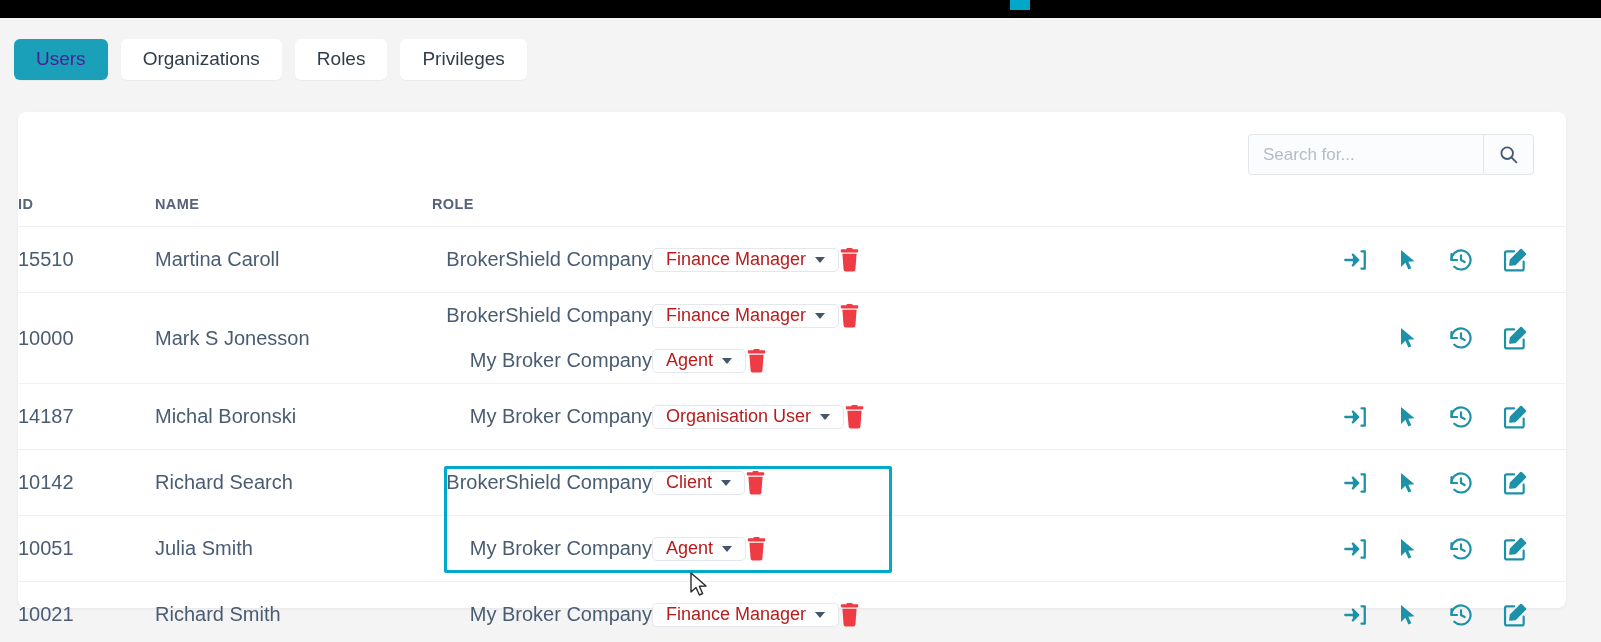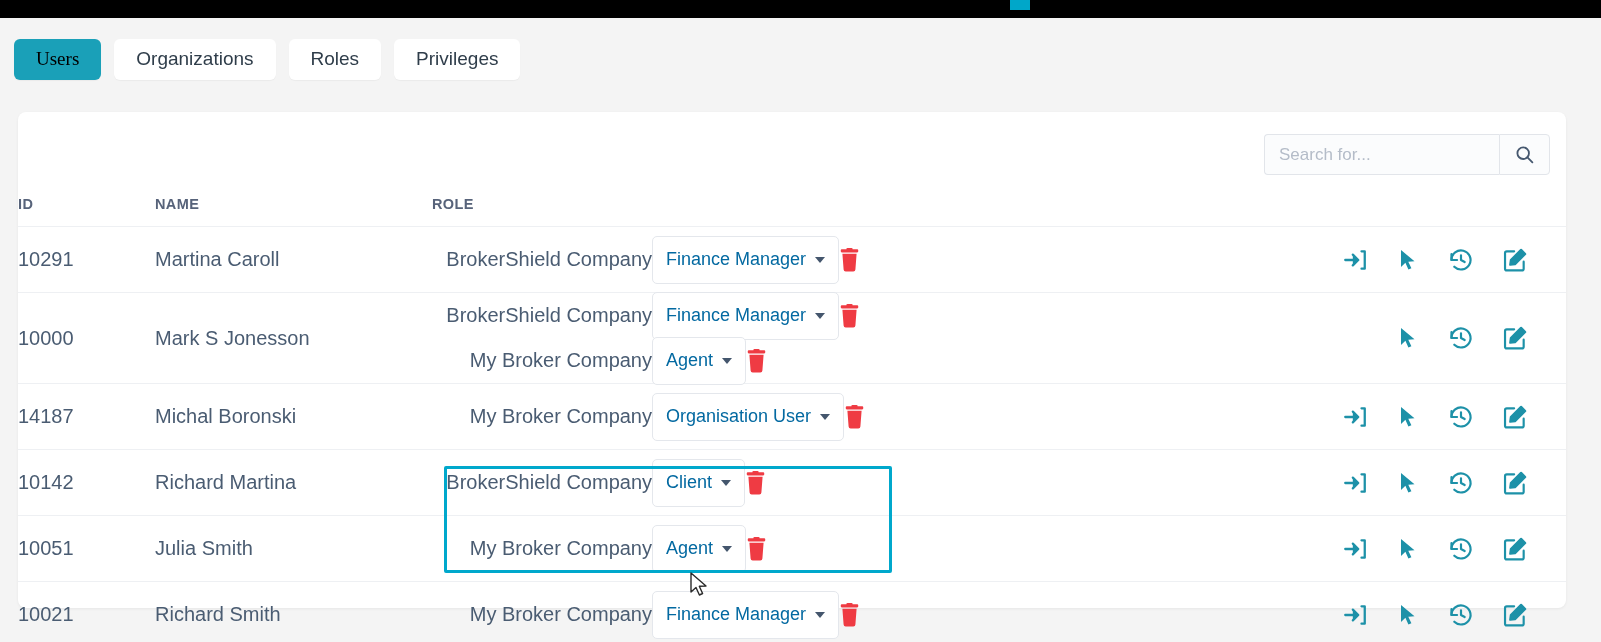--- a/index.html
+++ b/index.html
@@ -38,36 +38,35 @@
     display:flex; align-items:center; justify-content:center;
     padding: 0 22px;
     font-size:19px;
     color:#2f3d4a;
     cursor:pointer;
     box-shadow: 0 1px 1px rgba(0,0,0,.04);
     white-space:nowrap;
   }
   .tab.active {
     background:#1aa0b8;
-    color:#000000;
-    font-family:Liberation Serif, serif;
+    color:#4c1d95;
   }
 
   
   .card {
     position:absolute;
     left:18px; top:112px;
     width:1548px; height:496px;
     background:#fff;
     border-radius:8px;
     box-shadow: 0 1px 3px rgba(0,0,0,.06);
   }
 
   .search-wrap {
-    position:absolute; right:16px; top:22px;
+    position:absolute; right:32px; top:22px;
     display:flex; align-items:stretch;
     height:41px;
   }
   .search-input {
     width:235px; height:41px;
     border:1px solid #e2e5ea;
     border-right:none;
     border-radius:4px 0 0 4px;
     background:#fbfcfd;
     padding:0 14px;
@@ -137,26 +136,26 @@
   .org-name {
     color:#4a5c72;
     font-size:20px;
     white-space:nowrap;
     text-align:right;
     width:220px;
   }
   .role-pill {
     border:1px solid #e4e7ec;
     border-radius:5px;
-    height:48px;
+    height:24px;
     display:flex; align-items:center;
     gap:9px;
     padding: 0 13px;
     font-size:18px;
-    color:#0369a1;
+    color:#b91c1c;
     background:#fff;
     cursor:pointer;
     white-space:nowrap;
   }
   .caret {
     width:0;height:0;
     border-left:5px solid transparent;
     border-right:5px solid transparent;
     border-top:6px solid #44566d;
     display:inline-block;
@@ -239,21 +238,21 @@
     <thead>
       <tr>
         <th class="col-id">ID</th>
         <th class="col-name">NAME</th>
         <th class="col-role">ROLE</th>
         <th class="col-act"></th>
       </tr>
     </thead>
     <tbody id="tbody">
         <tr>
-          <td class="c-id">10291</td>
+          <td class="c-id">15510</td>
           <td class="c-name">Martina Caroll</td>
           <td>
             <div class="role-stack">
               <div class="role-line">
                 <span class="org-name">BrokerShield Company</span>
                 <div class="role-pill">
                   <span>Finance Manager</span>
                   <span class="caret"></span>
                 </div>
                 <span class="trash">
@@ -400,21 +399,21 @@
                 <svg width="26" height="26" viewBox="0 0 24 24" fill="none" stroke="#1d91a8" stroke-width="2" stroke-linecap="round" stroke-linejoin="round">
         <path d="M20 13.5V20a1.6 1.6 0 0 1-1.6 1.6H4.4A1.6 1.6 0 0 1 2.8 20V5.6A1.6 1.6 0 0 1 4.4 4h6.8"></path>
         <path d="M17.6 2.6l3.8 3.8L12 15.8l-4.4.6.6-4.4z" fill="#1d91a8" stroke="#1d91a8"></path>
                 </svg>
               </span>
             </div>
           </td>
         </tr>
         <tr>
           <td class="c-id">10142</td>
-          <td class="c-name">Richard Martina</td>
+          <td class="c-name">Richard Search</td>
           <td>
             <div class="role-stack">
               <div class="role-line">
                 <span class="org-name">BrokerShield Company</span>
                 <div class="role-pill">
                   <span>Client</span>
                   <span class="caret"></span>
                 </div>
                 <span class="trash">
                   <svg width="21" height="24" viewBox="0 0 20 23">

